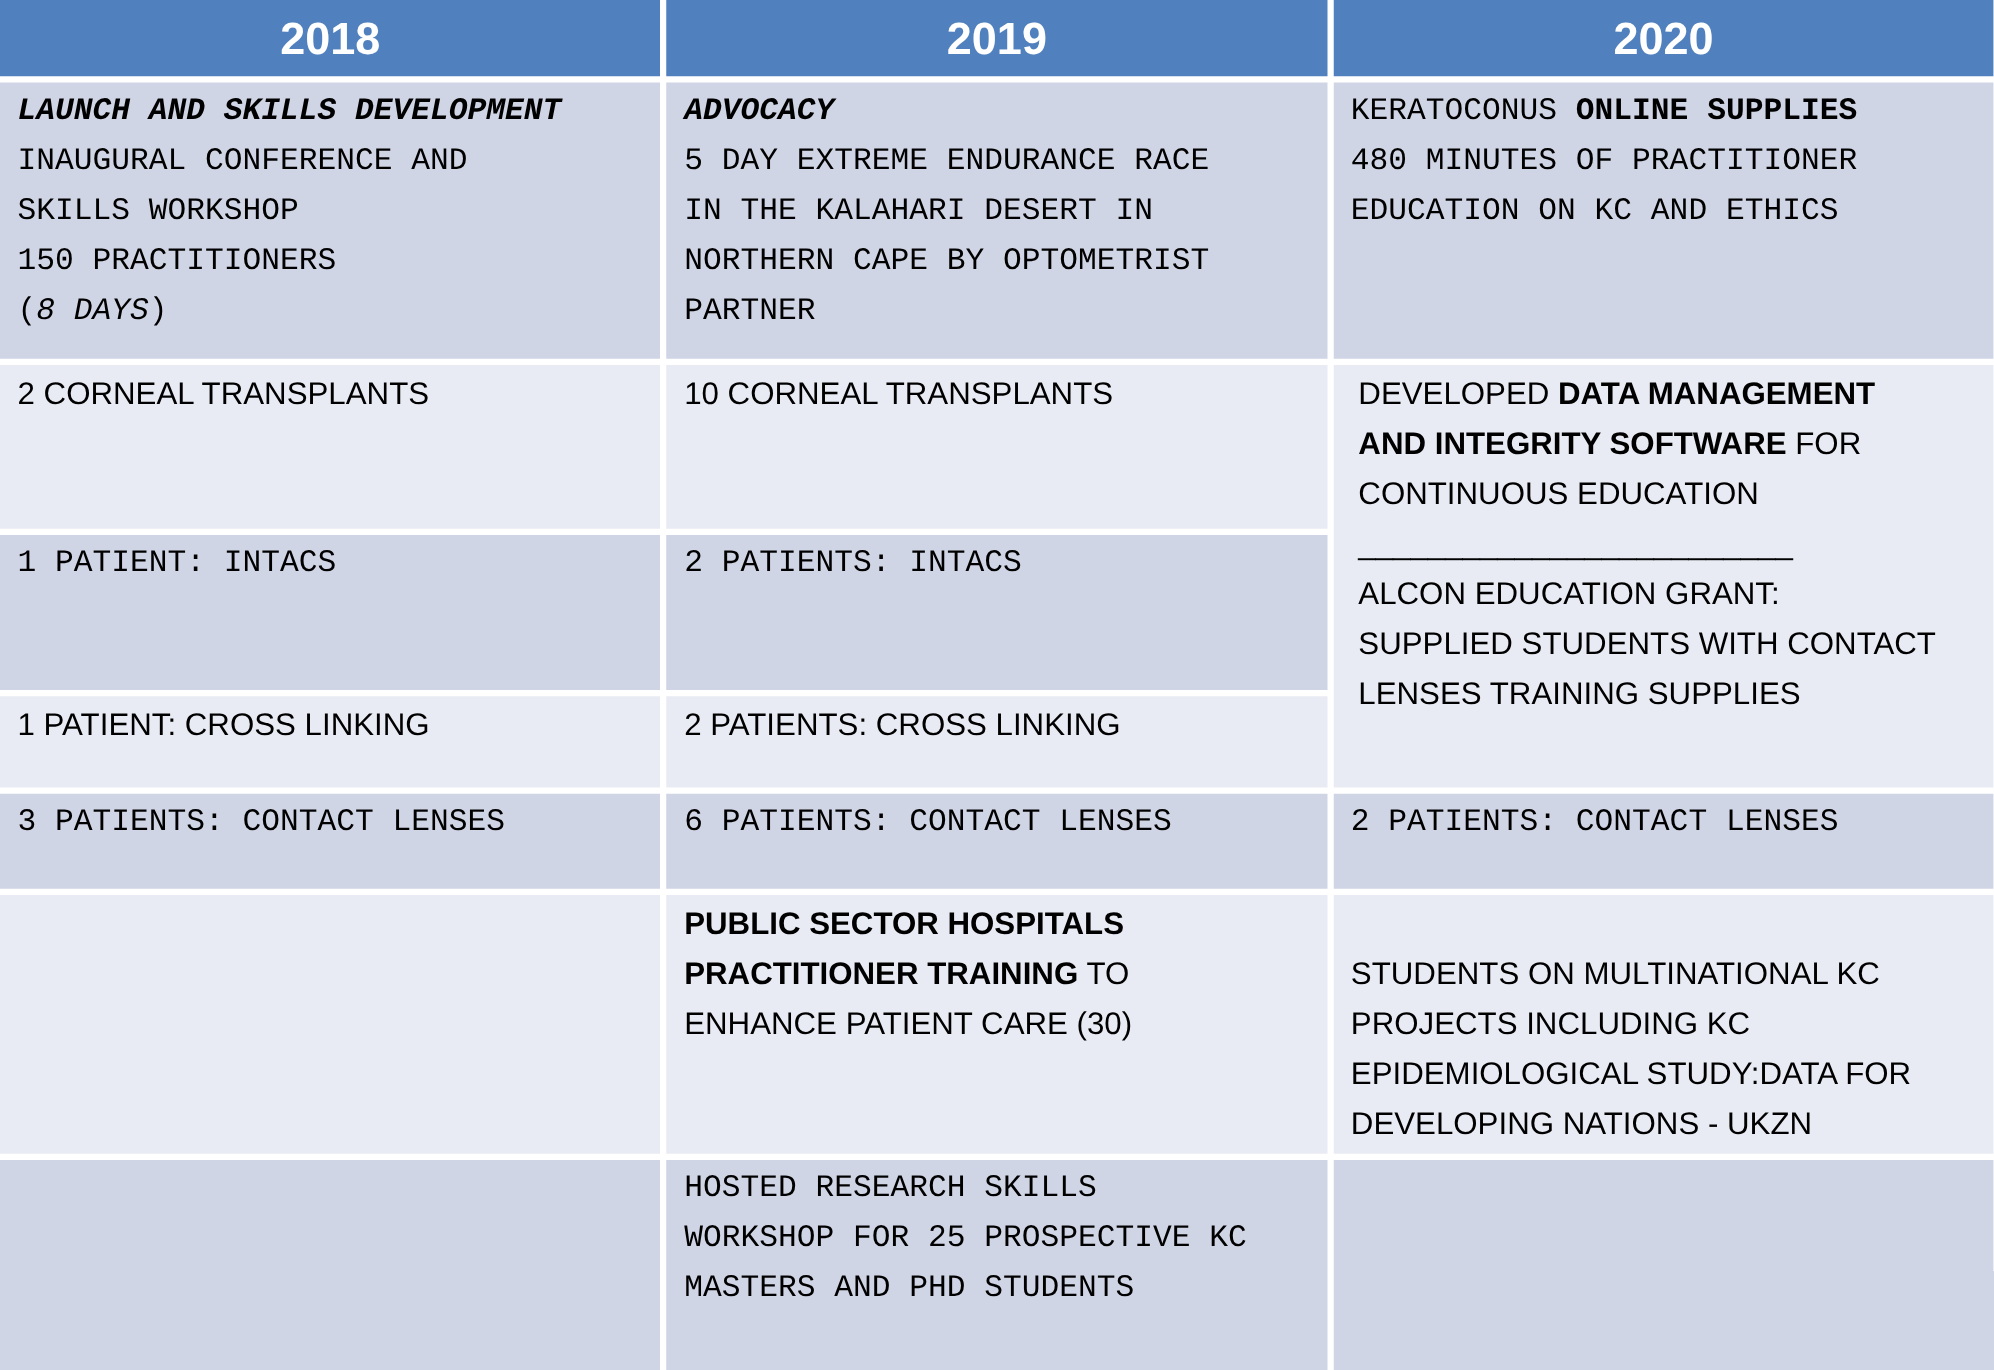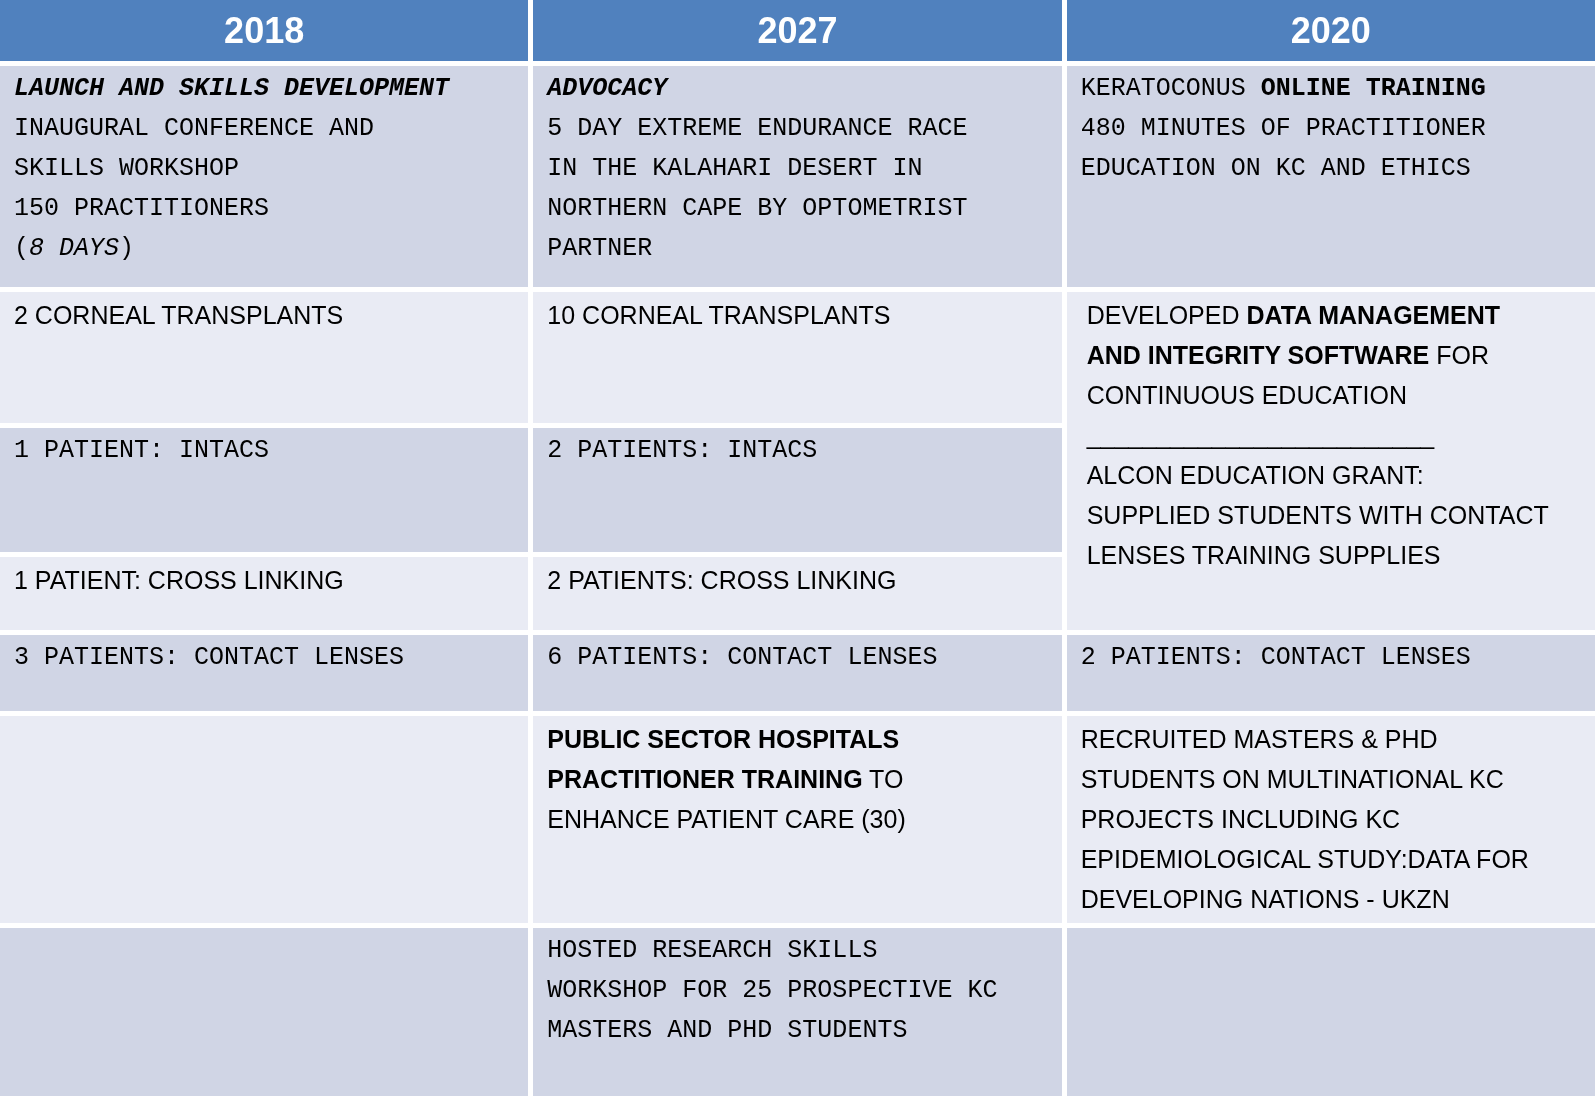--- a/index.html
+++ b/index.html
@@ -44,42 +44,42 @@
   .merged { grid-column: 3; grid-row: 3 / span 3; padding-left: 20px; }
   .b { font-weight: 700; }
   .i { font-style: italic; }
 </style>
 </head>
 <body>
 
 <div class="slide">
 
   <div class="hcell">2018</div>
-  <div class="hcell">2027</div>
+  <div class="hcell">2019</div>
   <div class="hcell">2020</div>
 
   <div class="cell dark"><span class="b i">LAUNCH AND SKILLS DEVELOPMENT</span><br><span>INAUGURAL CONFERENCE AND</span><br><span>SKILLS WORKSHOP</span><br><span>150 PRACTITIONERS</span><br><span>(</span><span class="i">8 DAYS</span><span>)</span></div>
   <div class="cell dark"><span class="b i">ADVOCACY</span><br><span>5 DAY EXTREME ENDURANCE RACE</span><br><span>IN THE KALAHARI DESERT IN</span><br><span>NORTHERN CAPE BY OPTOMETRIST</span><br><span>PARTNER</span></div>
-  <div class="cell dark"><span>KERATOCONUS </span><span class="b">ONLINE TRAINING</span><br><span>480 MINUTES OF PRACTITIONER</span><br><span>EDUCATION ON KC AND ETHICS</span></div>
+  <div class="cell dark"><span>KERATOCONUS </span><span class="b">ONLINE SUPPLIES</span><br><span>480 MINUTES OF PRACTITIONER</span><br><span>EDUCATION ON KC AND ETHICS</span></div>
 
   <div class="cell light"><span>2 CORNEAL TRANSPLANTS</span></div>
   <div class="cell light"><span>10 CORNEAL TRANSPLANTS</span></div>
   <div class="cell light merged"><span>DEVELOPED </span><span class="b">DATA MANAGEMENT</span><br><span class="b">AND INTEGRITY SOFTWARE</span><span> FOR</span><br><span>CONTINUOUS EDUCATION</span><br><span>_________________________</span><br><span>ALCON EDUCATION GRANT:</span><br><span>SUPPLIED STUDENTS WITH CONTACT</span><br><span>LENSES TRAINING SUPPLIES</span></div>
 
   <div class="cell dark"><span>1 PATIENT: INTACS</span></div>
   <div class="cell dark"><span>2 PATIENTS: INTACS</span></div>
 
   <div class="cell light"><span>1 PATIENT: CROSS LINKING</span></div>
   <div class="cell light"><span>2 PATIENTS: CROSS LINKING</span></div>
 
   <div class="cell dark"><span>3 PATIENTS: CONTACT LENSES</span></div>
   <div class="cell dark"><span>6 PATIENTS: CONTACT LENSES</span></div>
   <div class="cell dark"><span>2 PATIENTS: CONTACT LENSES</span></div>
 
   <div class="cell light"></div>
   <div class="cell light"><span class="b">PUBLIC SECTOR HOSPITALS</span><br><span class="b">PRACTITIONER TRAINING</span><span> TO</span><br><span>ENHANCE PATIENT CARE (30)</span></div>
-  <div class="cell light"><span>RECRUITED MASTERS &amp; PHD</span><br><span>STUDENTS ON MULTINATIONAL KC</span><br><span>PROJECTS INCLUDING KC</span><br><span>EPIDEMIOLOGICAL STUDY:DATA FOR</span><br><span>DEVELOPING NATIONS - UKZN</span></div>
+  <div class="cell light"><br><span>STUDENTS ON MULTINATIONAL KC</span><br><span>PROJECTS INCLUDING KC</span><br><span>EPIDEMIOLOGICAL STUDY:DATA FOR</span><br><span>DEVELOPING NATIONS - UKZN</span></div>
 
   <div class="cell dark"></div>
   <div class="cell dark"><span>HOSTED RESEARCH SKILLS</span><br><span>WORKSHOP FOR 25 PROSPECTIVE KC</span><br><span>MASTERS AND PHD STUDENTS</span></div>
   <div class="cell dark"></div>
 
 </div>
 
 </body></html>

